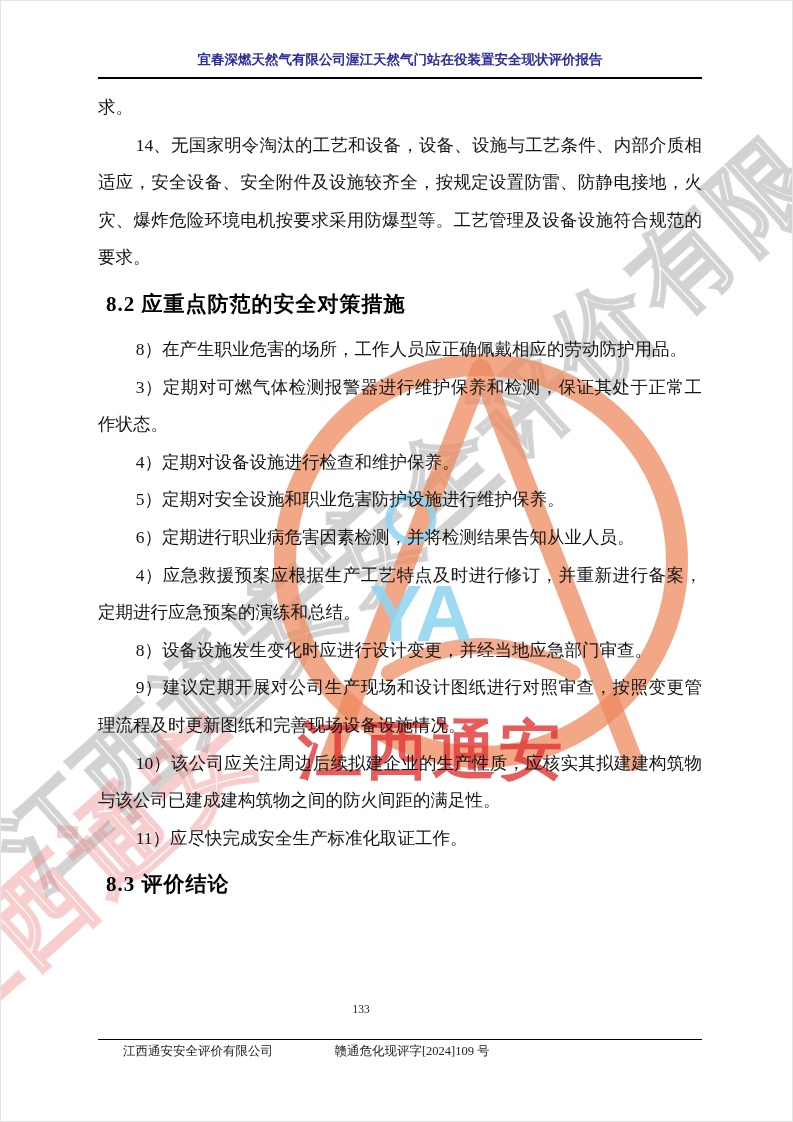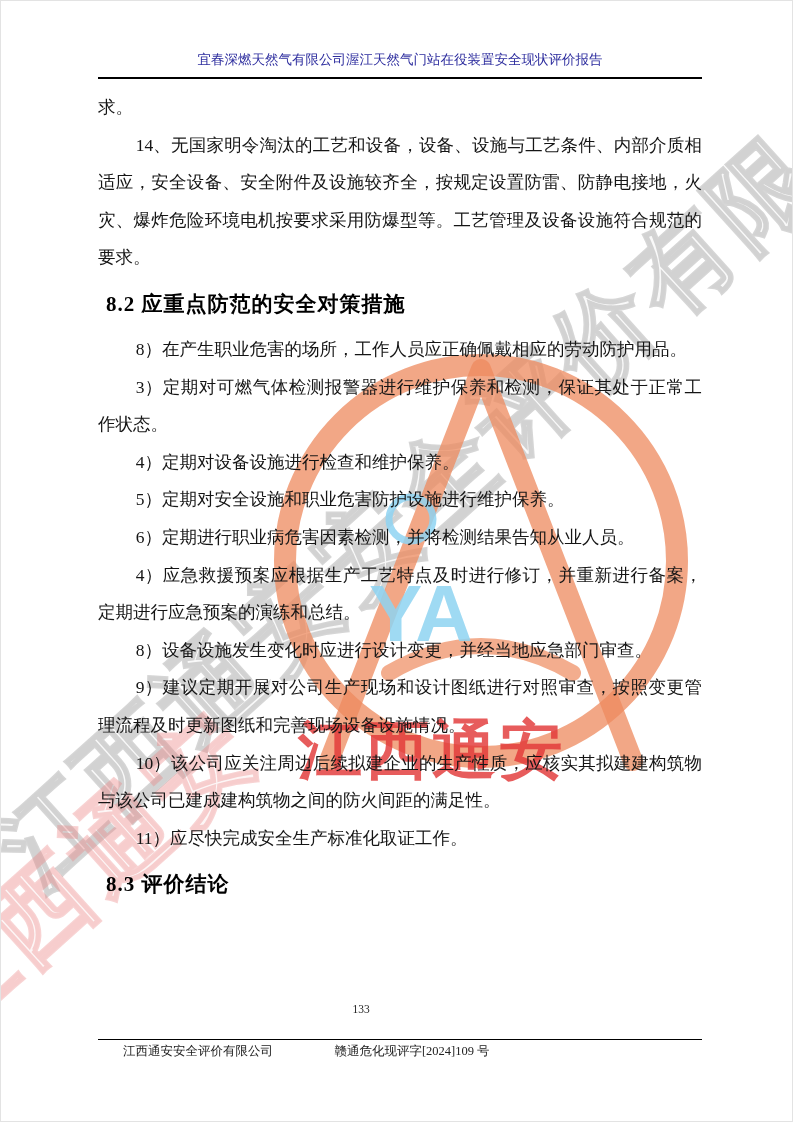--- a/index.html
+++ b/index.html
@@ -9,21 +9,21 @@
     background:#ffffff;
     border:1px solid #e3e3e3;
     box-sizing:border-box;
     overflow:hidden;
     font-family:"Liberation Serif", serif;
   }
   
   .header-title{
     position:absolute;top:50px;left:97px;width:604px;
     text-align:center;
-    font-size:13.5px;font-weight:normal;
+    font-size:13.5px;font-weight:bold;
     color:#2d2d9e;
     z-index:3;
   }
   .header-rule{
     position:absolute;top:76px;left:97px;width:604px;
     border-top:2px solid #000;
     z-index:3;
   }
   
   .doc-body{

